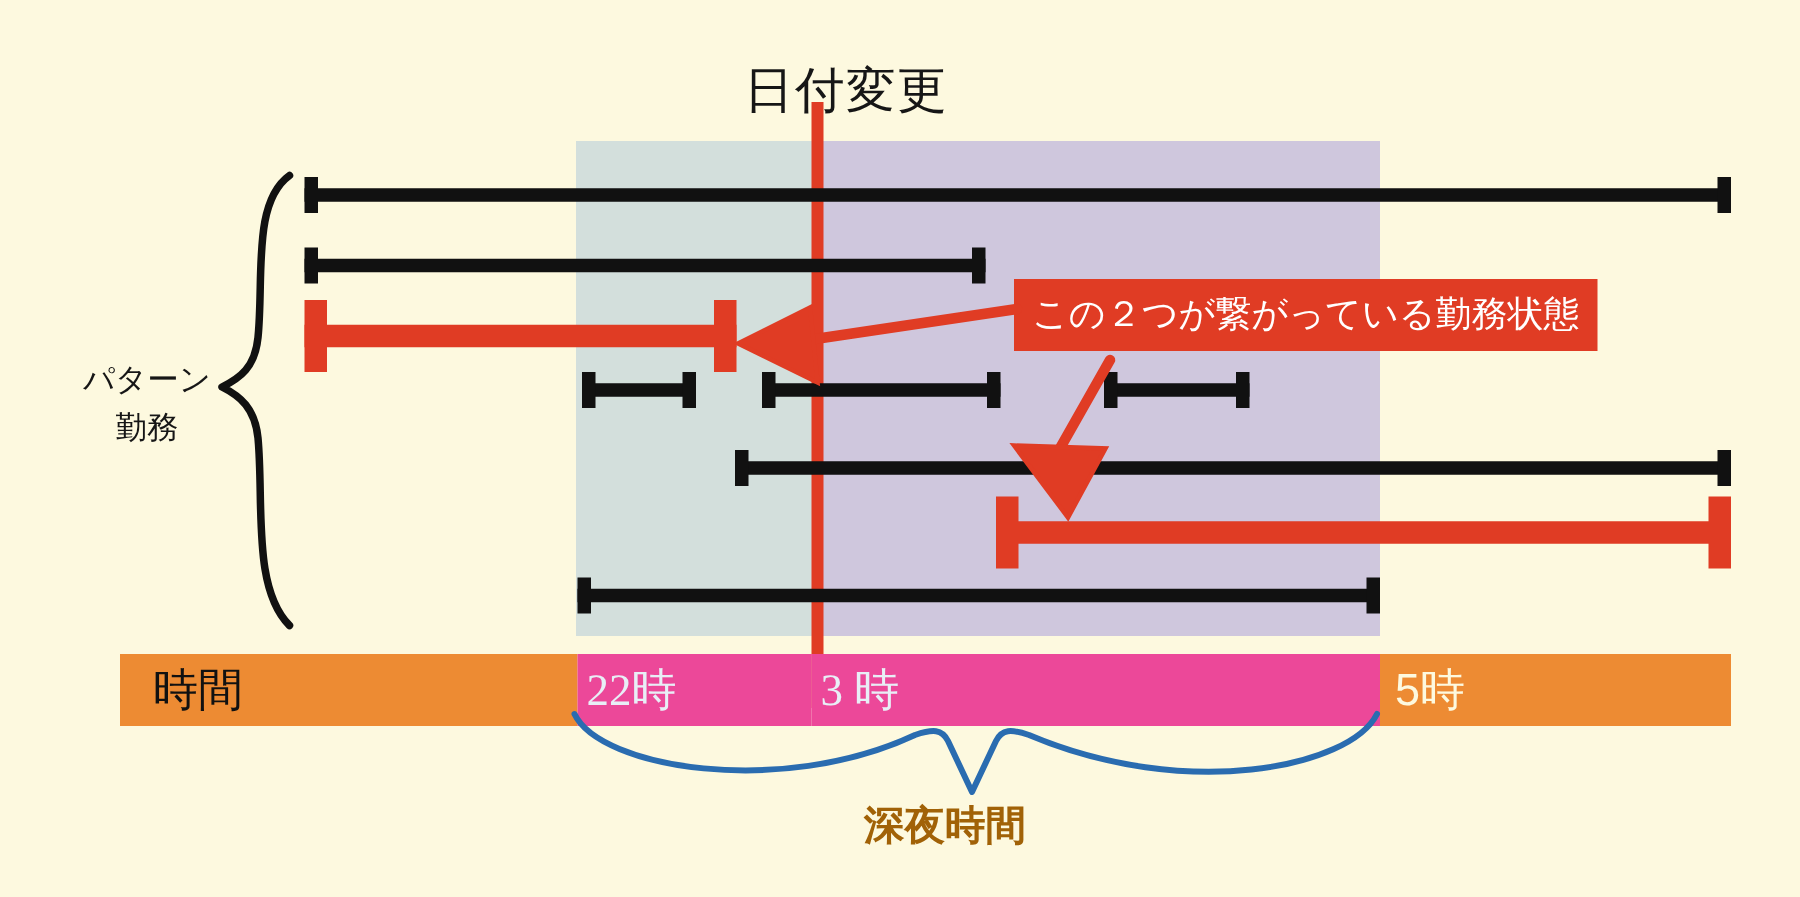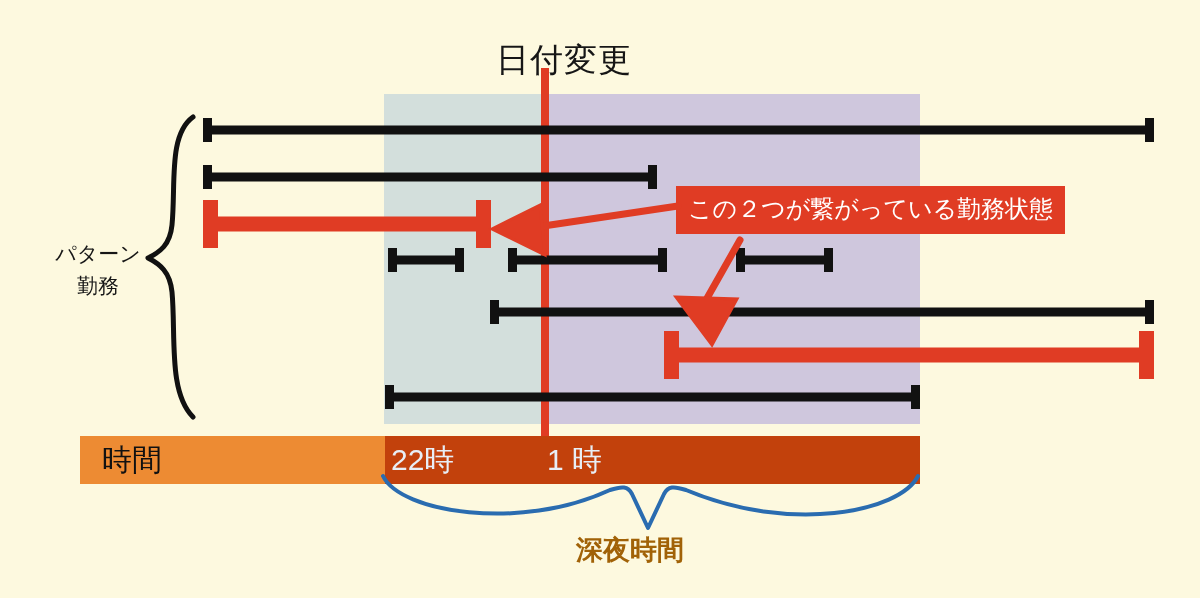--- a/index.html
+++ b/index.html
@@ -78,21 +78,21 @@
     display: flex;
     height: 48px;
     align-items: stretch;
   }
   .axis-seg {
     display: flex;
     align-items: center;
     box-sizing: border-box;
   }
   .axis-seg.orange { background: #ed8b33; }
-  .axis-seg.blue   { background: #c2410c; }
+  .axis-seg.blue   { background: #ec4899; font-family: Liberation Serif, serif; }
   .axis-label-dark {
     font-size: 30px;
     color: #111111;
     padding-left: 22px;
     white-space: nowrap;
   }
   .axis-label-light {
     font-size: 30px;
     color: #e8eef6;
     padding-left: 6px;
@@ -201,21 +201,24 @@
   </div>
 
   <div class="abs axis-bar" style="left:80px; top:425px; width:1074px;margin-top:11px;">
     <div class="axis-seg orange" style="width:305px;">
       <span class="axis-label-dark">時間</span>
     </div>
     <div class="axis-seg blue" style="width:156px;">
       <span class="axis-label-light">22時</span>
     </div>
     <div class="axis-seg blue" style="width:379px;">
-      <span class="axis-label-light">1 時</span>
+      <span class="axis-label-light">3 時</span>
+    </div>
+    <div class="axis-seg orange" style="width:234px;">
+      <span class="axis-label-cream">5時</span>
     </div>
   </div>
 
   <div class="abs night-label" style="left:576px; top:532px;">深夜時間</div>
 
   <div class="abs callout" style="left:676px; top:186px;">この２つが繋がっている勤務状態</div>
 
   <svg class="overlay" viewBox="0 0 1200 598">
 
     <path d="M 193 117

